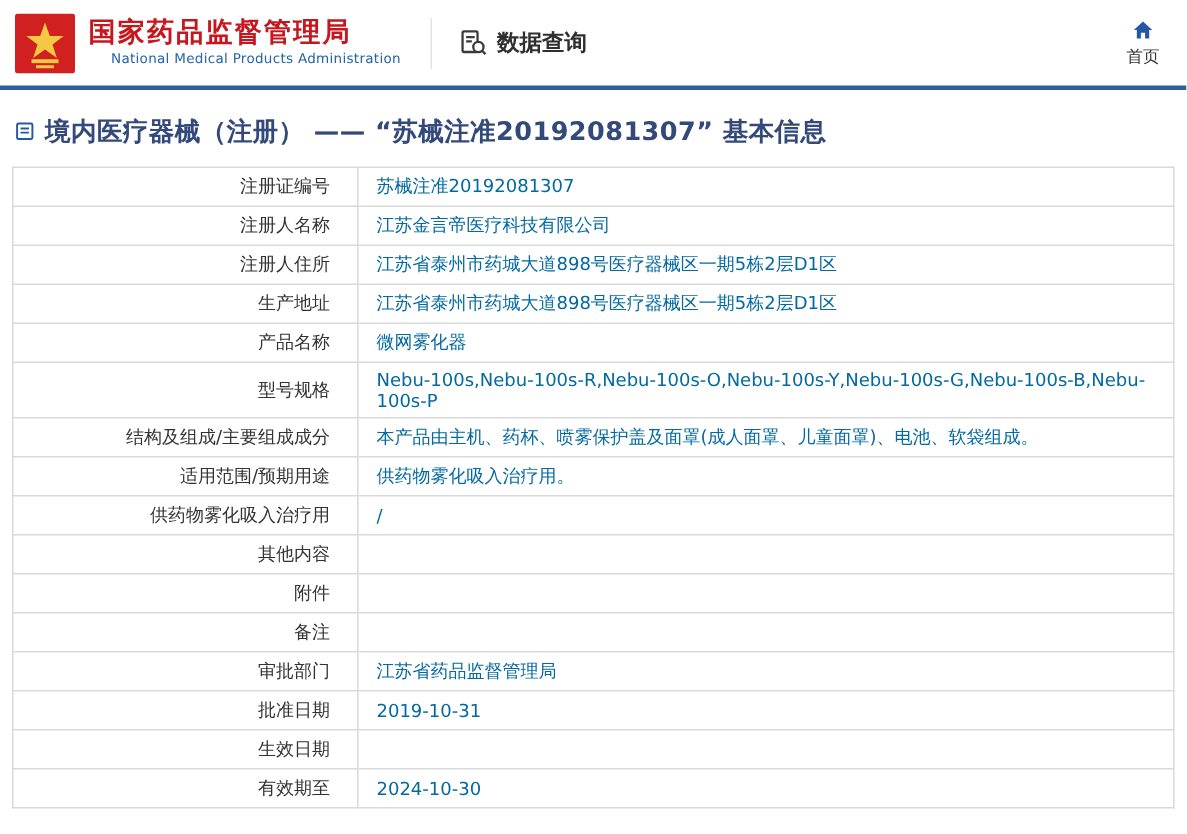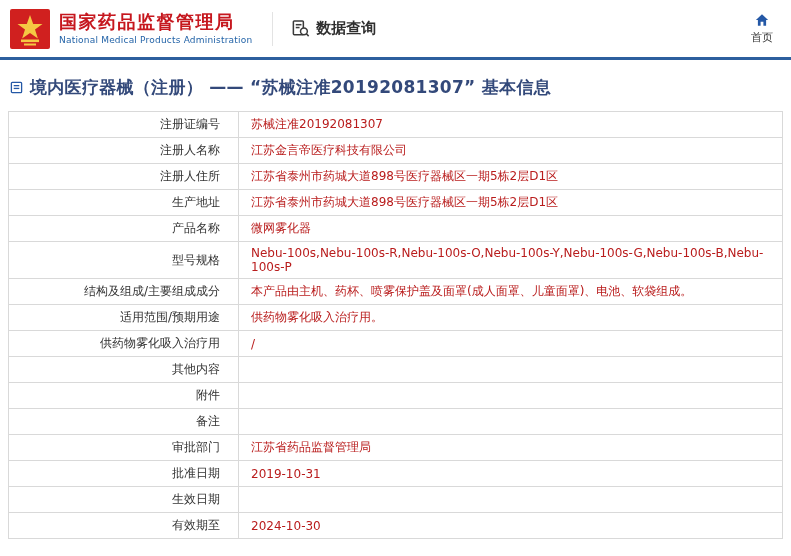--- a/index.html
+++ b/index.html
@@ -9,40 +9,40 @@
     font-family: "DejaVu Sans", "Liberation Sans", sans-serif;
     color: #333;
   }
 
   
   .header { display: flex; align-items: center; height: 57px; padding: 0 14px 0 10px; background: #fff; border-radius: 21px; }
   .brand { display: flex; align-items: center; gap: 9px; }
   .emblem svg { width: 40px; height: 40px; display: block; }
   .brand-text { display: flex; flex-direction: column; justify-content: center; }
   .agency-cn { font-size: 18px; font-weight: bold; color: #c6171e; letter-spacing: 1.5px; line-height: 1.15; }
-  .agency-en { font-size: 9px; color: #2464a8; margin-top: 3px; letter-spacing: .2px; }
+  .agency-en { font-size: 9px; color: #2464a8; margin-top: 3px; letter-spacing: .2px; margin-left: 15px; }
   .header-divider { width: 1px; height: 34px; background: #e3e3e3; margin: 0 18px 0 20px; }
   .module { display: flex; align-items: center; gap: 6px; font-size: 15px; font-weight: 600; color: #2f2f2f; justify-content: space-between; }
   .module svg { width: 19px; height: 19px; display: block; }
   .header-nav { margin-left: auto; display: flex; align-items: center; gap: 30px; padding-right: 4px; }
   .nav-item { display: flex; flex-direction: column; align-items: center; gap: 3px; font-size: 11px; color: #333; cursor: pointer; }
   .nav-item svg { width: 14px; height: 14px; display: block; }
 
   .blue-line { height: 3px; background: #2d5f9e; }
 
   
   .breadcrumb { display: flex; align-items: center; gap: 7px; padding: 16px 10px 12px 10px; }
   .breadcrumb svg { width: 13px; height: 13px; display: block; }
   .breadcrumb-text { font-size: 17px; font-weight: 700; color: #33497a; letter-spacing: .3px; }
 
   
   .record-table { width: calc(100% - 16px); margin: 0 8px; border-collapse: collapse; table-layout: fixed; }
   .record-table td { border: 1px solid #d9d9d9; font-size: 12px; padding: 4px 0; height: 23px; vertical-align: middle; }
   td.label { text-align: right; padding-right: 18px; color: #333; }
-  td.value { padding-left: 12px; padding-right: 8px; color: #b91c1c; margin-left: 29px; }
+  td.value { padding-left: 12px; padding-right: 8px; color: #0369a1; margin-left: 29px; }
 </style>
 </head>
 <body>
 
 <div class="header">
   <div class="brand">
     <span class="emblem">
       <svg viewBox="0 0 40 40">
         <rect width="40" height="40" rx="2" fill="#d0201f"></rect>
         <polygon fill="#f5c843" points="20,6 23.2,15 32.5,15 25,20.6 27.9,29.6 20,24 12.1,29.6 15,20.6 7.5,15 16.8,15"></polygon>

